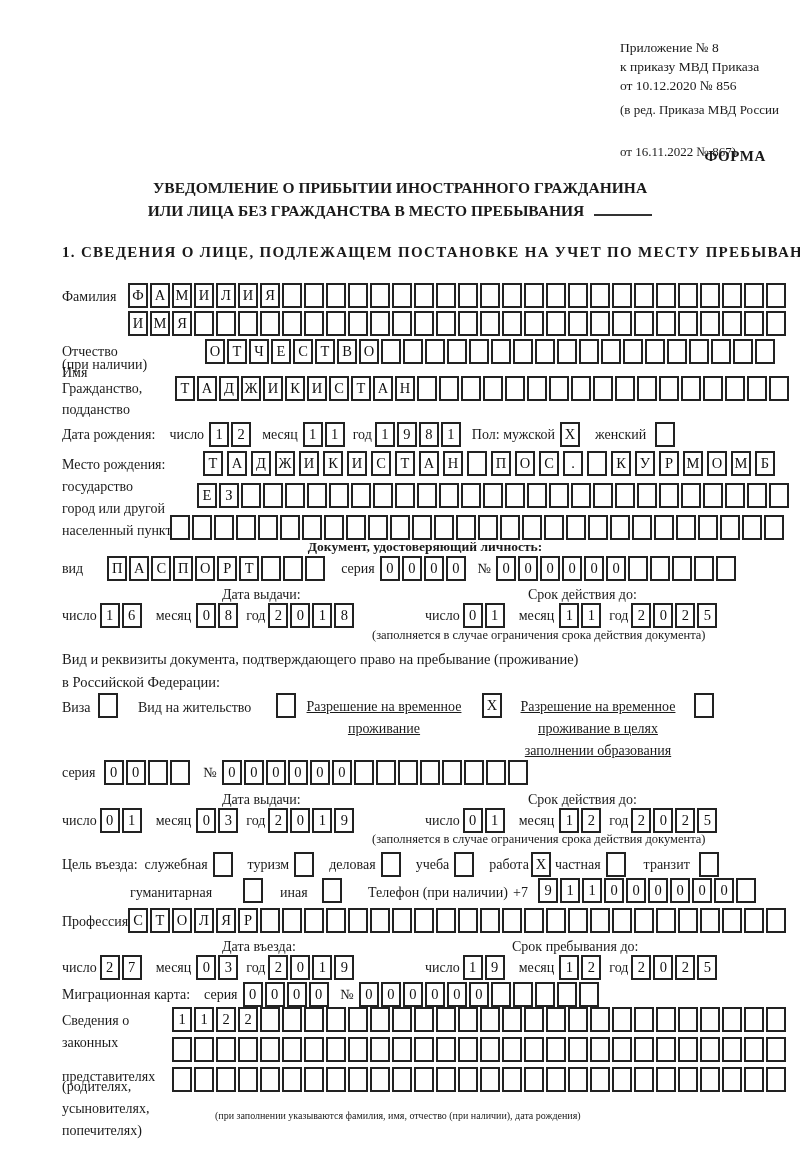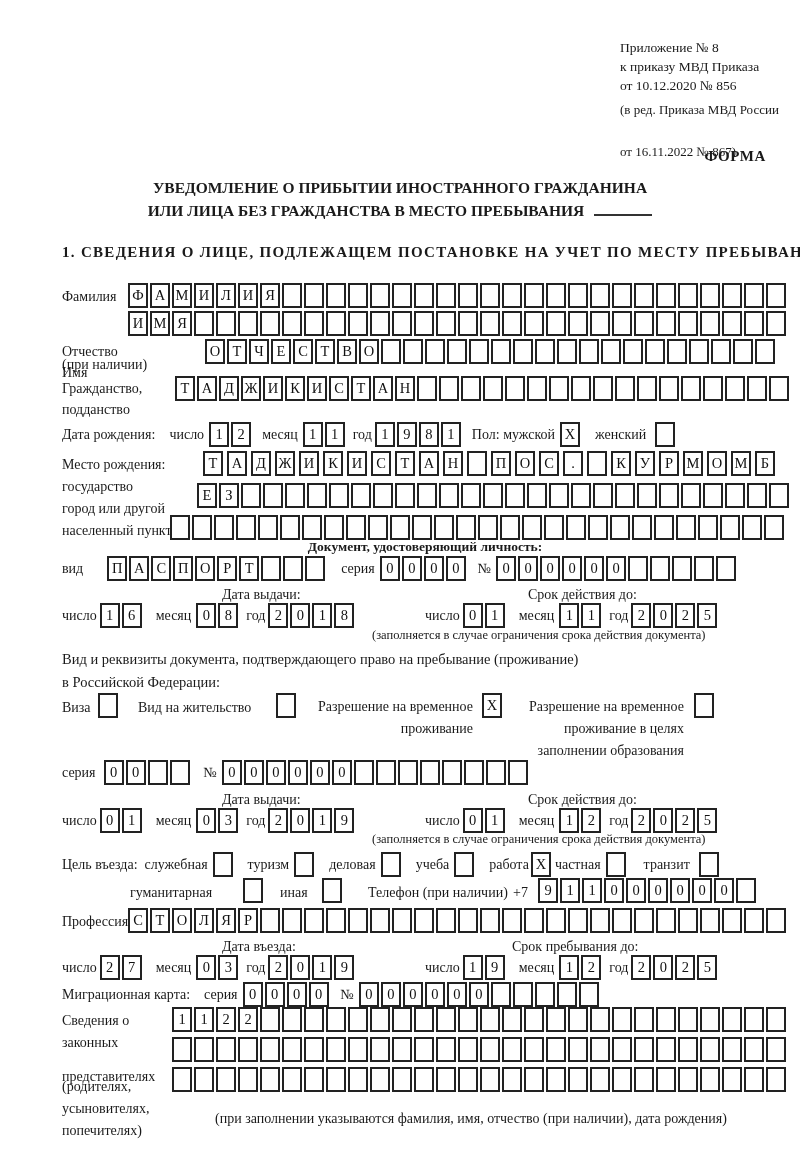--- a/index.html
+++ b/index.html
@@ -10,21 +10,21 @@
   .ctr{text-align:center;}
   .sm{font-size:12.5px;}
   .row{position:absolute;display:flex;align-items:center;white-space:nowrap;font-size:14px;}
   .strip{display:inline-flex;}
   .cb{width:20px;height:25px;box-sizing:border-box;border:2px solid #222;margin-right:2px;
       display:inline-flex;align-items:center;justify-content:center;
       font-family:"Liberation Serif",serif;font-size:14.5px;color:#111;background:#fff;flex:none;}
   .wide .cb{margin-right:4px;}
   .il{margin-right:5px;}
   .uline{display:inline-block;width:58px;border-bottom:2px solid #333;margin-left:10px;vertical-align:baseline;}
-  .blk{position:absolute;text-align:right;font-size:14px;line-height:22px;white-space:normal;}
+  .blk{position:absolute;text-align:center;font-size:14px;line-height:22px;white-space:normal;text-decoration:underline;}
 </style>
 </head>
 <body>
 
 <div class="page">
 
   <div class="t" style="left:620px;top:38px;font-size:13.5px;line-height:19px;">
     <div>Приложение № 8</div>
     <div>к приказу МВД Приказа</div>
     <div>от 10.12.2020 № 856</div>
@@ -757,15 +757,15 @@
         <span class="cb"></span>
         <span class="cb"></span>
         <span class="cb"></span>
         <span class="cb"></span>
         <span class="cb"></span>
         <span class="cb"></span>
         <span class="cb"></span>
       </span>
     </div>
 
-  <div class="t" style="left:215px;top:1110px;font-size:14px;">(при заполнении указываются фамилия, имя, отчество (при наличии), дата рождения)</div>
+  <div class="t" style="left:215px;top:1110px;font-size:10px;">(при заполнении указываются фамилия, имя, отчество (при наличии), дата рождения)</div>
 
 </div>
 
 </body></html>

